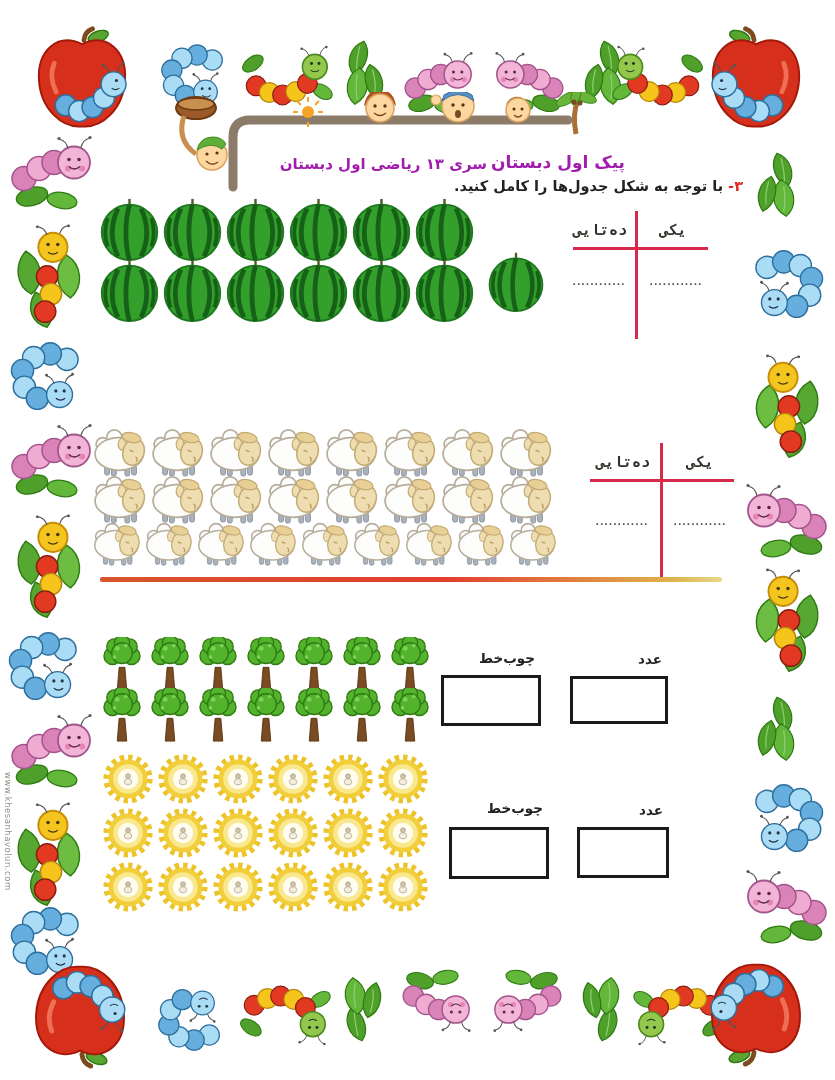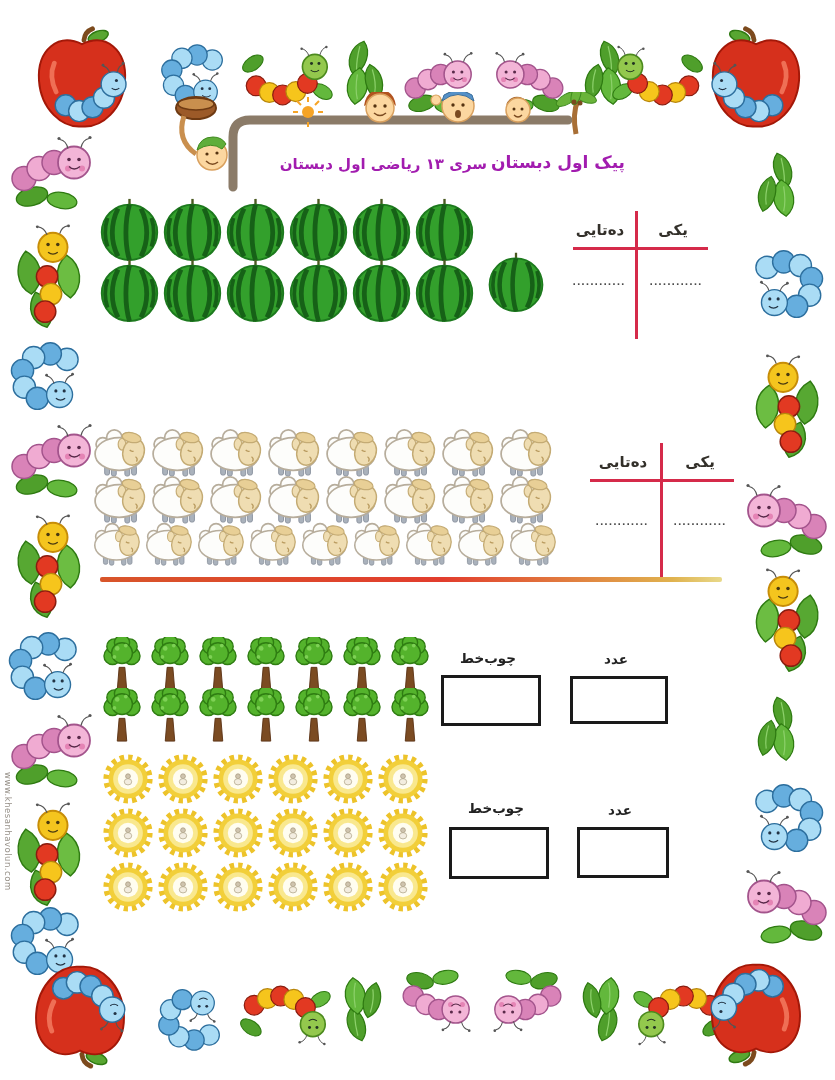--- a/index.html
+++ b/index.html
@@ -32,27 +32,27 @@
   .sheep-row.r3 .icon{width:52px;height:45px;}
   .tree-row{gap:4px;}
   .tree-row .icon{width:44px;height:55px;}
   .tree-r2{margin-top:-4px;}
   .sun-row{gap:3px;margin-bottom:2px;}
   .sun-row .icon{width:52px;height:52px;}
 
   .tens-table{position:absolute;}
   .tt-vline{position:absolute;width:3px;background:#d52a4a;}
   .tt-hline{position:absolute;height:3px;background:#d52a4a;}
-  .tt-label{position:absolute;font-weight:bold;font-size:15px;color:#33302a;text-align:center;direction:rtl;white-space:nowrap;}
+  .tt-label{position:absolute;font-weight:bold;font-size:15px;color:#33302a;text-align:center;direction:rtl;white-space:nowrap;font-family:Liberation Mono, monospace;}
   .tt-dots{position:absolute;font-size:9px;font-weight:bold;letter-spacing:1px;color:#4a4a4a;text-align:center;overflow:hidden;white-space:nowrap;}
 
   .divider{position:absolute;left:100px;top:577px;width:622px;height:5px;
            background:linear-gradient(90deg,#d8552a,#e23d2d 55%,#e0b24e 92%,#e8d98a);border-radius:2px;}
 
-  .tally-label{position:absolute;direction:rtl;font-weight:bold;font-size:13.5px;color:#222;text-align:center;white-space:nowrap;}
+  .tally-label{position:absolute;direction:rtl;font-weight:bold;font-size:13.5px;color:#222;white-space:nowrap;}
   .answer-box{position:absolute;background:#fff;border:3px solid #1a1a1a;}
 
   .watermark{position:absolute;left:3px;top:772px;height:220px;writing-mode:vertical-rl;
              font-size:8.5px;color:#98928a;letter-spacing:0.5px;}
 </style>
 </head>
 <body>
 
 <svg width="0" height="0" style="position:absolute" aria-hidden="true">
 <defs>
@@ -449,20 +449,23 @@
     </div>
 
   <div class="deco" style="left:168px;top:92px;width:440px;height:100px">
       <svg viewBox="0 0 440 100">
         <use href="#sym-header-art"></use>
       </svg>
     </div>
   <div class="title title-1">پیک اول دبستان</div>
   <div class="title title-2">سری ۱۳ ریاضی اول دبستان</div>
 
+  <div class="qline q3-line">
+    <span class="qnum">۳-</span><span>با توجه به شکل جدول‌ها را کامل کنید.</span>
+  </div>
 
   <div class="group" style="left:98px;top:197px">
     <div class="icon-row wm-row">
         <svg class="icon" viewBox="0 0 64 68">
           <use href="#sym-watermelon"></use>
         </svg>
         <svg class="icon" viewBox="0 0 64 68">
           <use href="#sym-watermelon"></use>
         </svg>
         <svg class="icon" viewBox="0 0 64 68">

